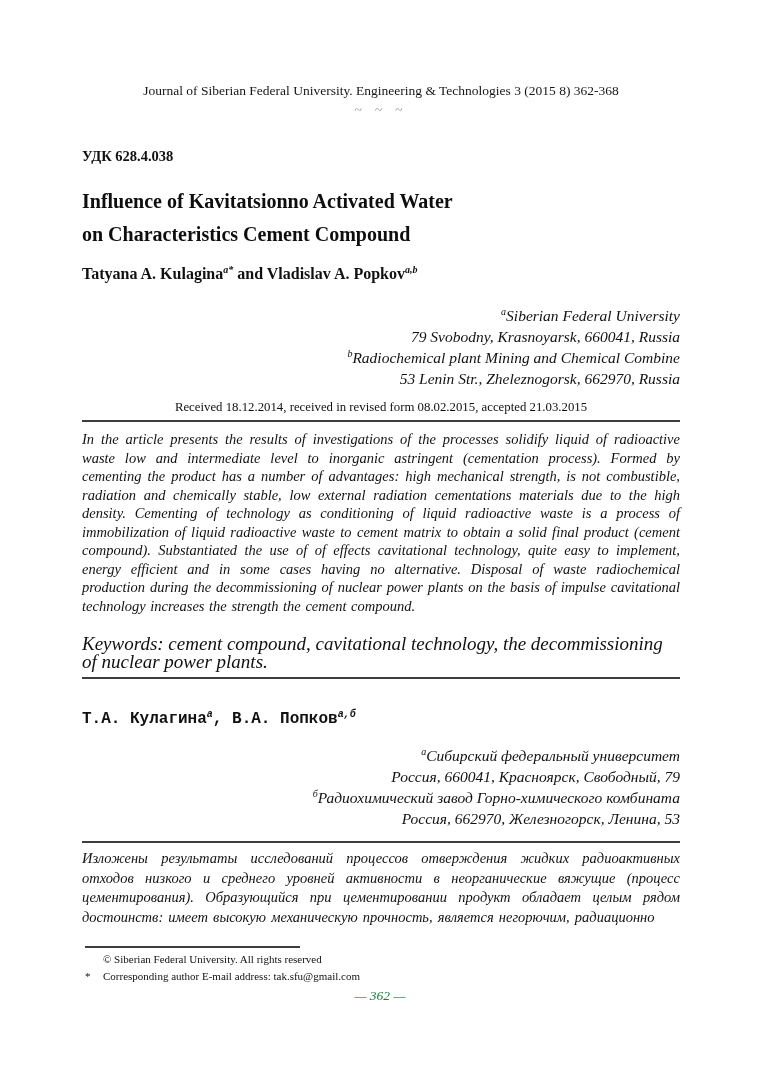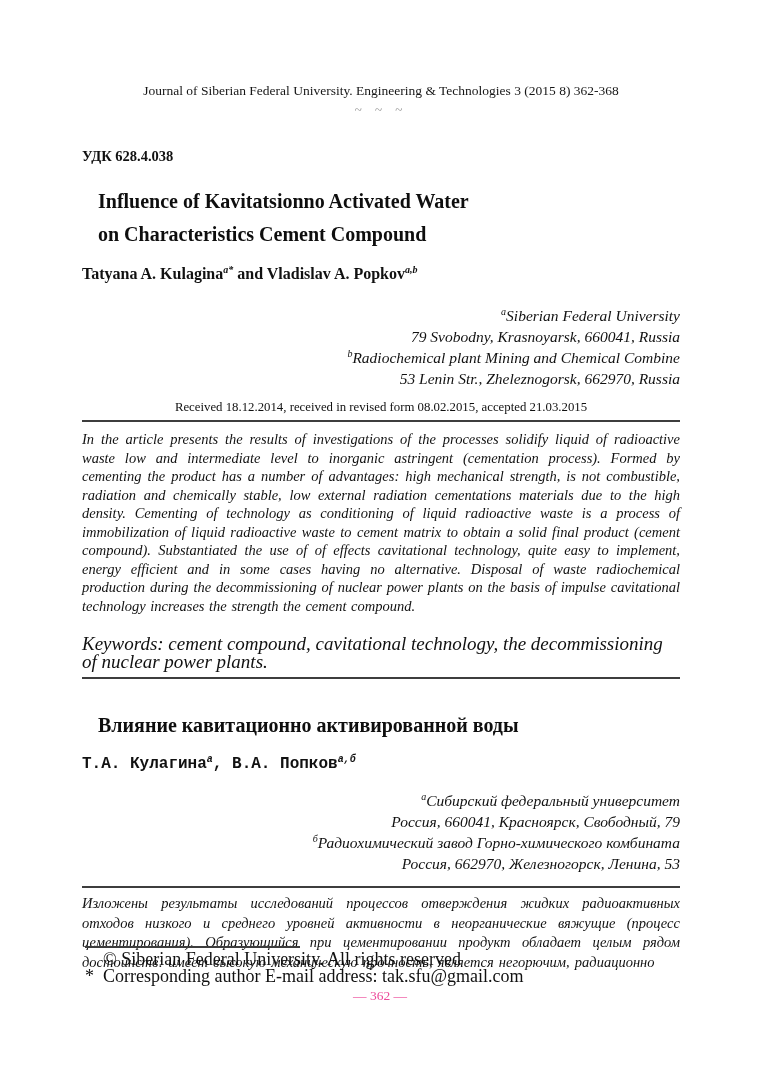--- a/index.html
+++ b/index.html
@@ -34,21 +34,20 @@
     margin-top: 30px;
     font-size: 14.5px;
     font-weight: bold;
   }
   .article-title {
     margin-top: 20px;
     font-size: 20px;
     font-weight: bold;
     line-height: 33px;
     color: #0e0e0e;
-    margin-left: 16px;
   }
   .article-title.ru { margin-top: 30px; }
   .authors-line {
     margin-top: 13px;
     font-size: 16px;
     font-weight: bold;
     line-height: 20px;
   }
   .authors-line sup {
     font-size: 10px;
@@ -100,37 +99,38 @@
   }
   .keywords {
     margin-top: 20px;
     font-style: italic;
     font-size: 19px;
     line-height: 18px;
   }
   .footer {
     position: absolute;
     left: 85px; right: 80px; top: 946px;
-    font-size: 18px;
+    font-size: 11px;
     line-height: 16.5px;
   }
   .footnote-rule {
     width: 215px;
     height: 2px;
     background: #3d3d3d;
   }
   .copyright-line { margin-top: 3px; padding-left: 18px; }
   .footnote-line { display: flex; }
   .footnote-line .mark { width: 18px; flex: 0 0 18px; }
   .page-number {
     position: absolute;
     left: 0; right: 0; top: 988px;
     text-align: center;
     font-size: 13.5px;
-    color: #ec4899;
+    color: #15803d;
+    font-style: italic;
   }
 </style>
 </head>
 <body>
 
 <div class="page">
 
   <div class="journal-header">Journal of Siberian Federal University. Engineering &amp; Technologies 3 (2015 8) 362-368</div>
   <div class="tildes">~ ~ ~</div>
 
@@ -154,21 +154,20 @@
 
   <div class="rule after-received"></div>
 
   <p class="abstract en">In the article presents the results of investigations of the processes solidify liquid of radioactive waste low and intermediate level to inorganic astringent (cementation process). Formed by cementing the product has a number of advantages: high mechanical strength, is not combustible, radiation and chemically stable, low external radiation cementations materials due to the high density. Cementing of technology as conditioning of liquid radioactive waste is a process of immobilization of liquid radioactive waste to cement matrix to obtain a solid final product (cement compound). Substantiated the use of of effects cavitational technology, quite easy to implement, energy efficient and in some cases having no alternative. Disposal of waste radiochemical production during the decommissioning of nuclear power plants on the basis of impulse cavitational technology increases the strength the cement compound.</p>
 
   <div class="keywords">Keywords: cement compound, cavitational technology, the decommissioning of nuclear power plants.</div>
 
   <div class="rule after-keywords"></div>
 
   <div class="article-title ru">
-    <div>Влияние кавитационно активированной воды</div>
   </div>
 
   <div class="authors-line ru"><span>Т.А. Кулагина</span><sup>а</sup><span>, </span><span>В.А. Попков</span><sup>а,б</sup></div>
 
   <div class="affiliations ru">
     <div class="affil-line"><sup>а</sup><span>Сибирский федеральный университет</span></div>
     <div class="affil-line"><span>Россия, 660041, Красноярск, Свободный, 79</span></div>
     <div class="affil-line"><sup>б</sup><span>Радиохимический завод Горно-химического комбината</span></div>
     <div class="affil-line"><span>Россия, 662970, Железногорск, Ленина, 53</span></div>
   </div>

